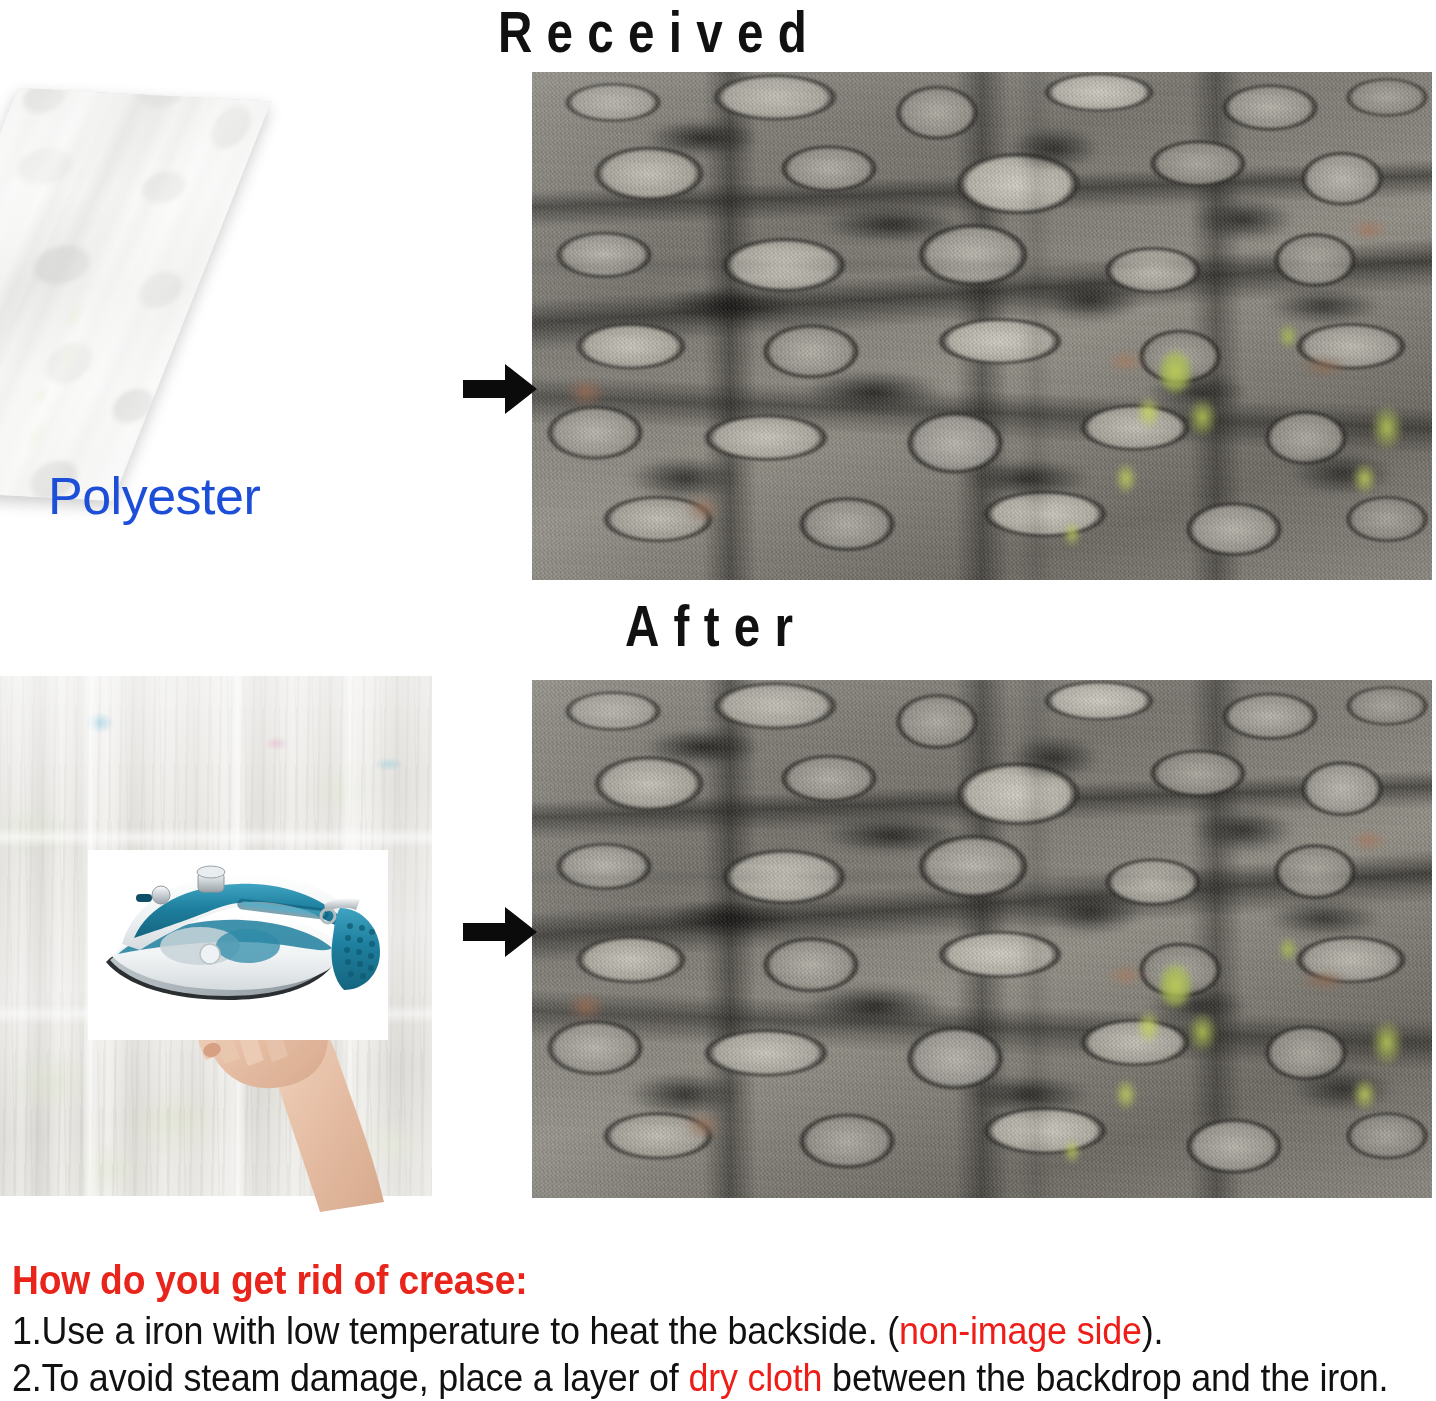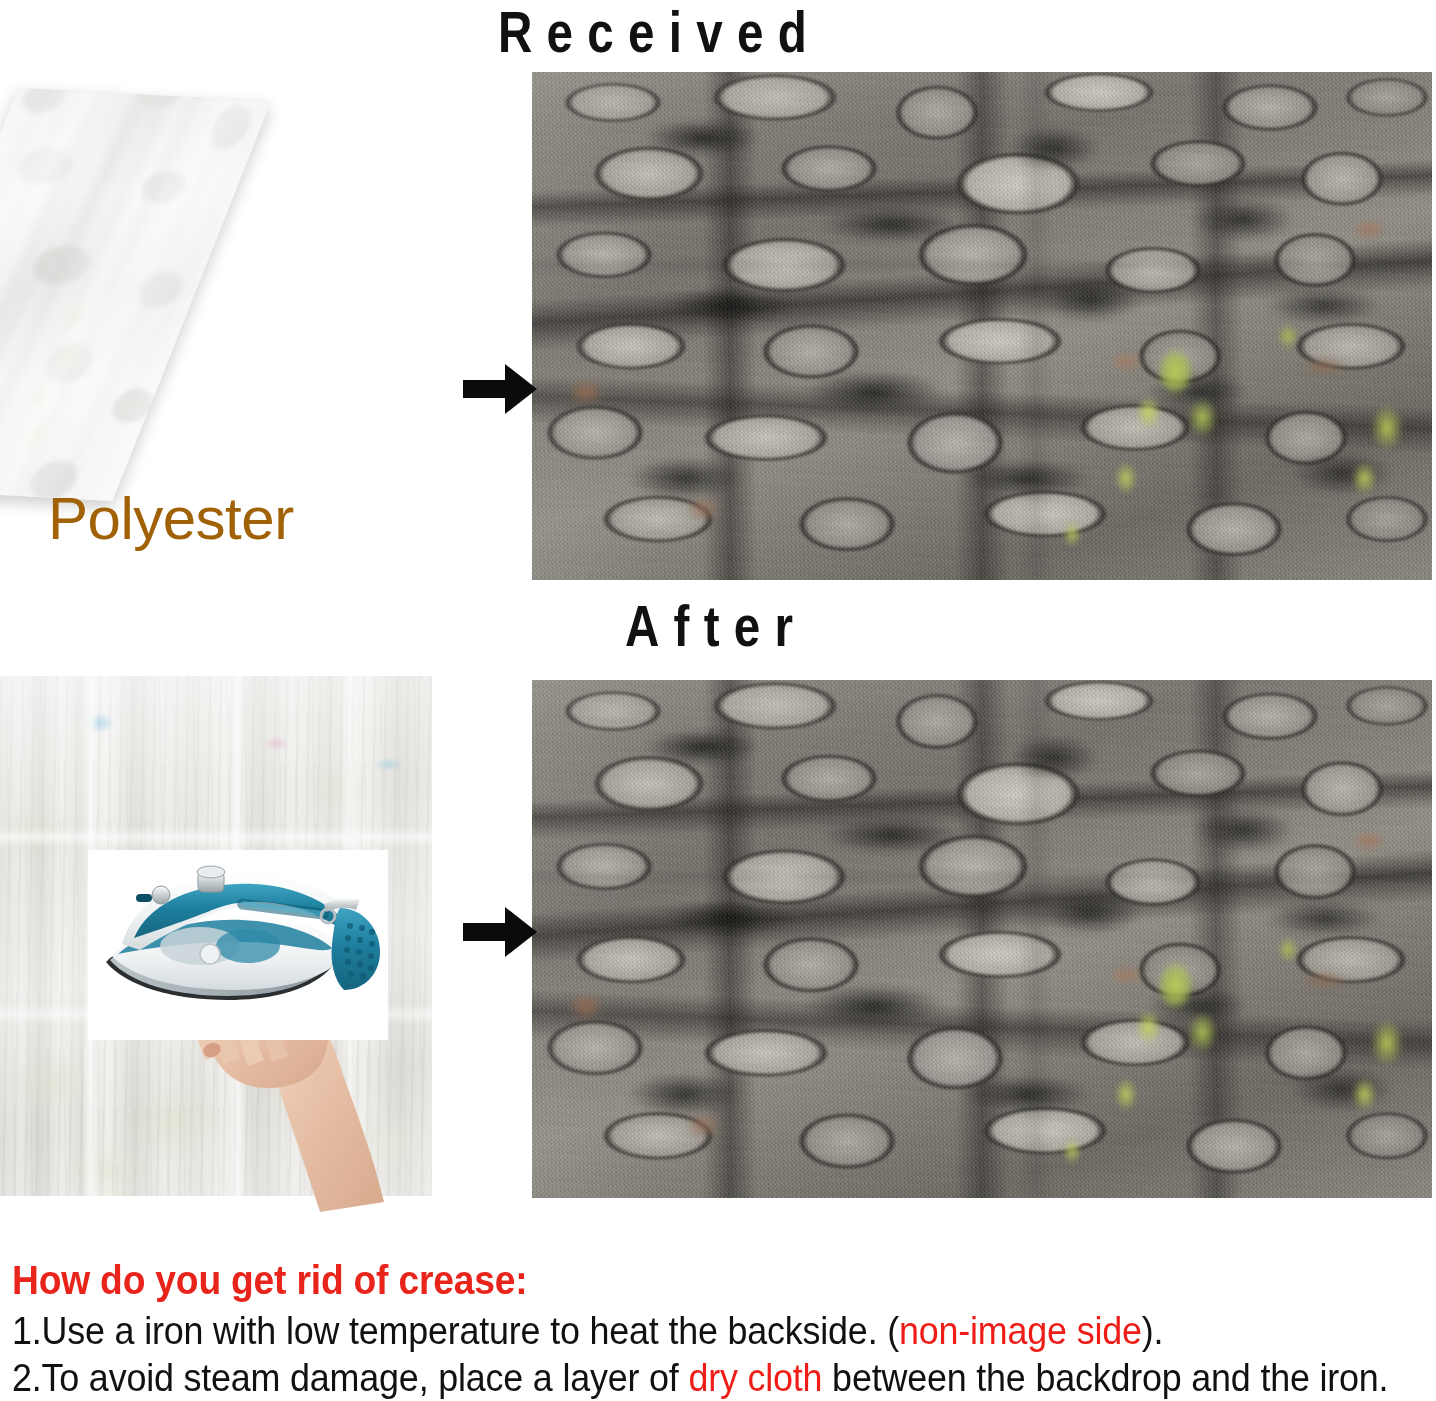--- a/index.html
+++ b/index.html
@@ -37,25 +37,25 @@
     left: 625px;
     top: 596px;
     font-size: 58px;
     line-height: 60px;
   }
 
   
   #polyester-label {
     position: absolute;
     left: 48px;
-    top: 478px;
+    top: 455px;
     font-family: "Liberation Sans", sans-serif;
-    font-size: 60px;
+    font-size: 52px;
     line-height: 82px;
-    color: #a16207;
+    color: #1d4ed8;
     letter-spacing: -0.5px;
     z-index: 6;
     white-space: nowrap;
   }
 
   
   #folded-fabric {
     position: absolute;
     left: 18px;
     top: 88px;

